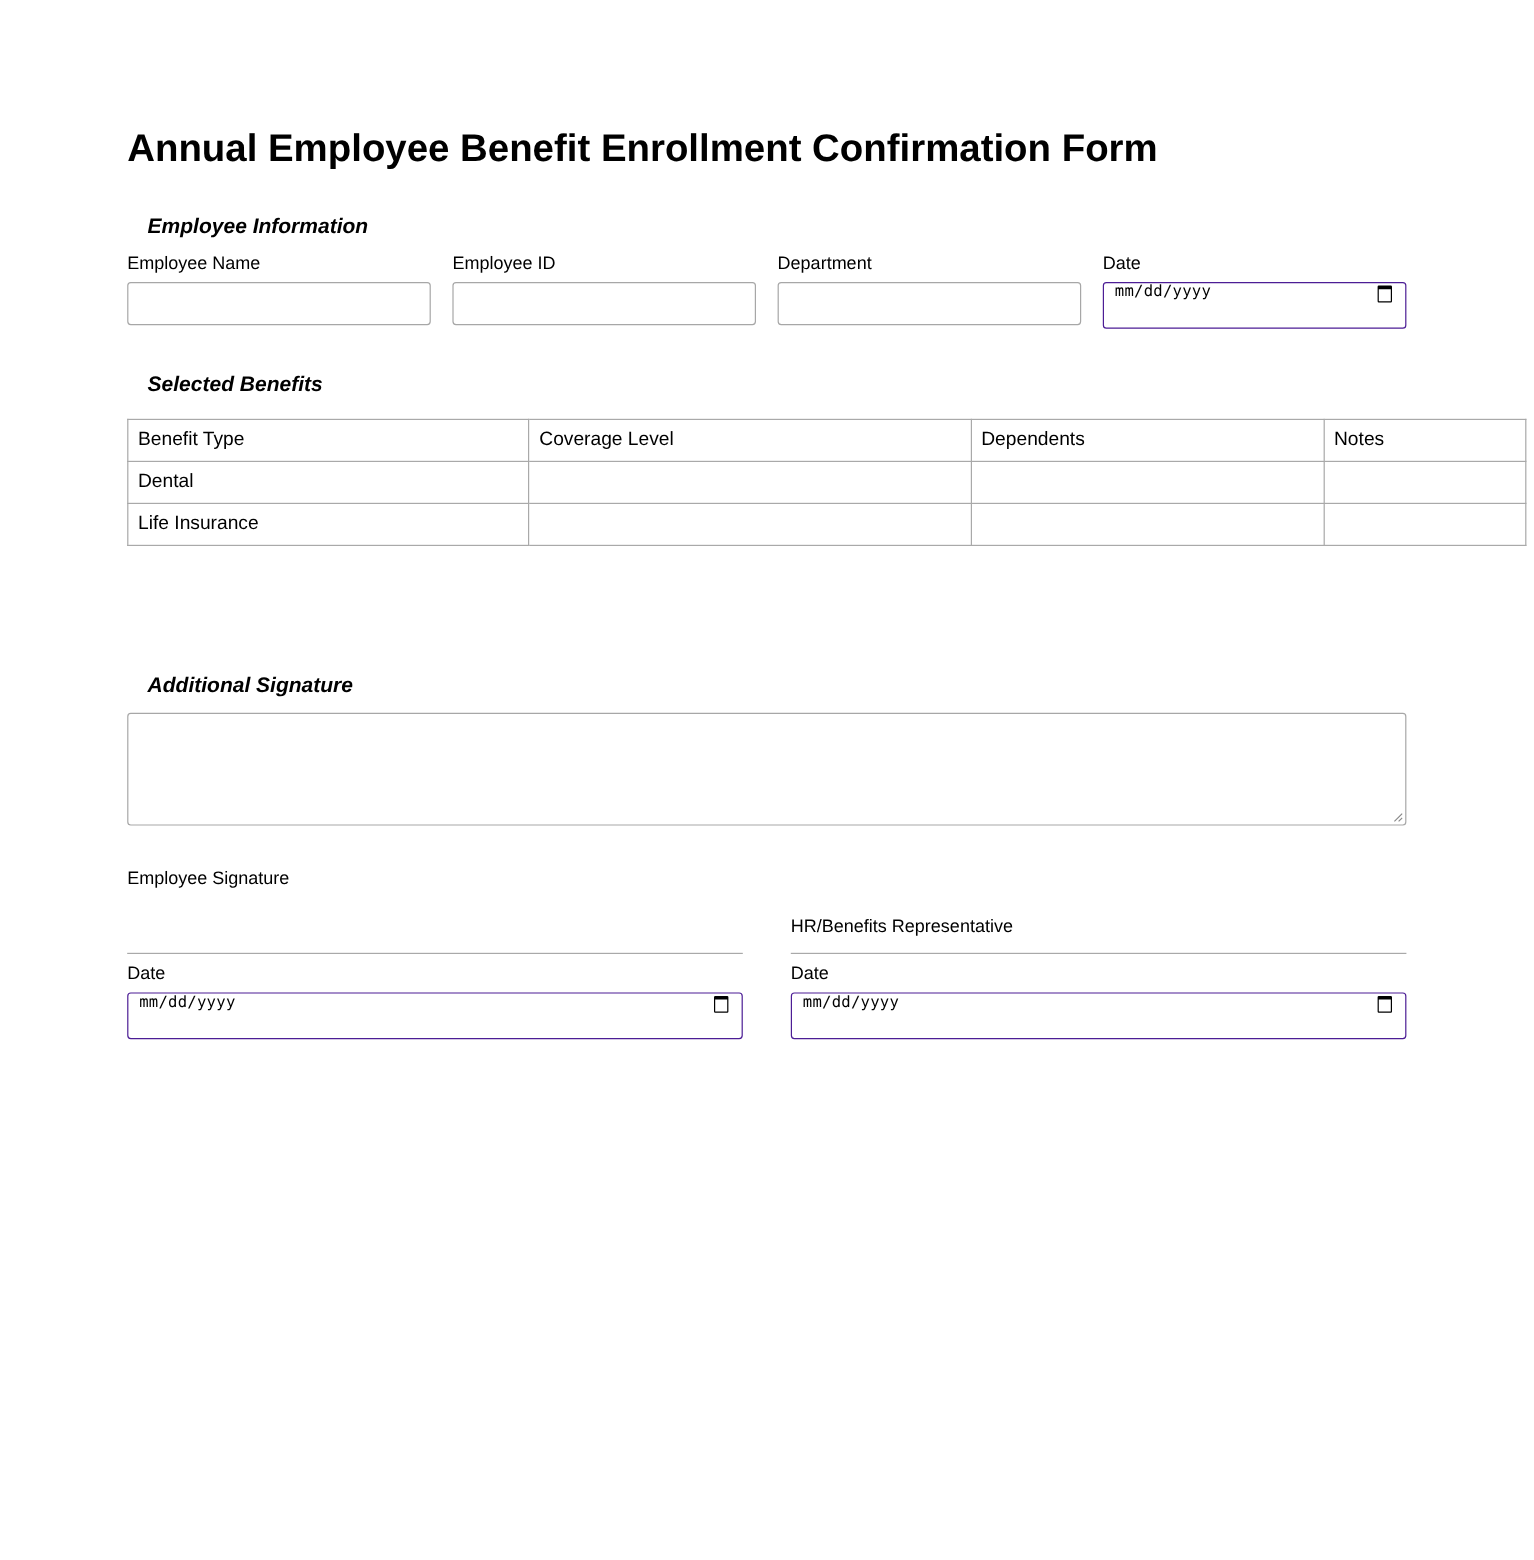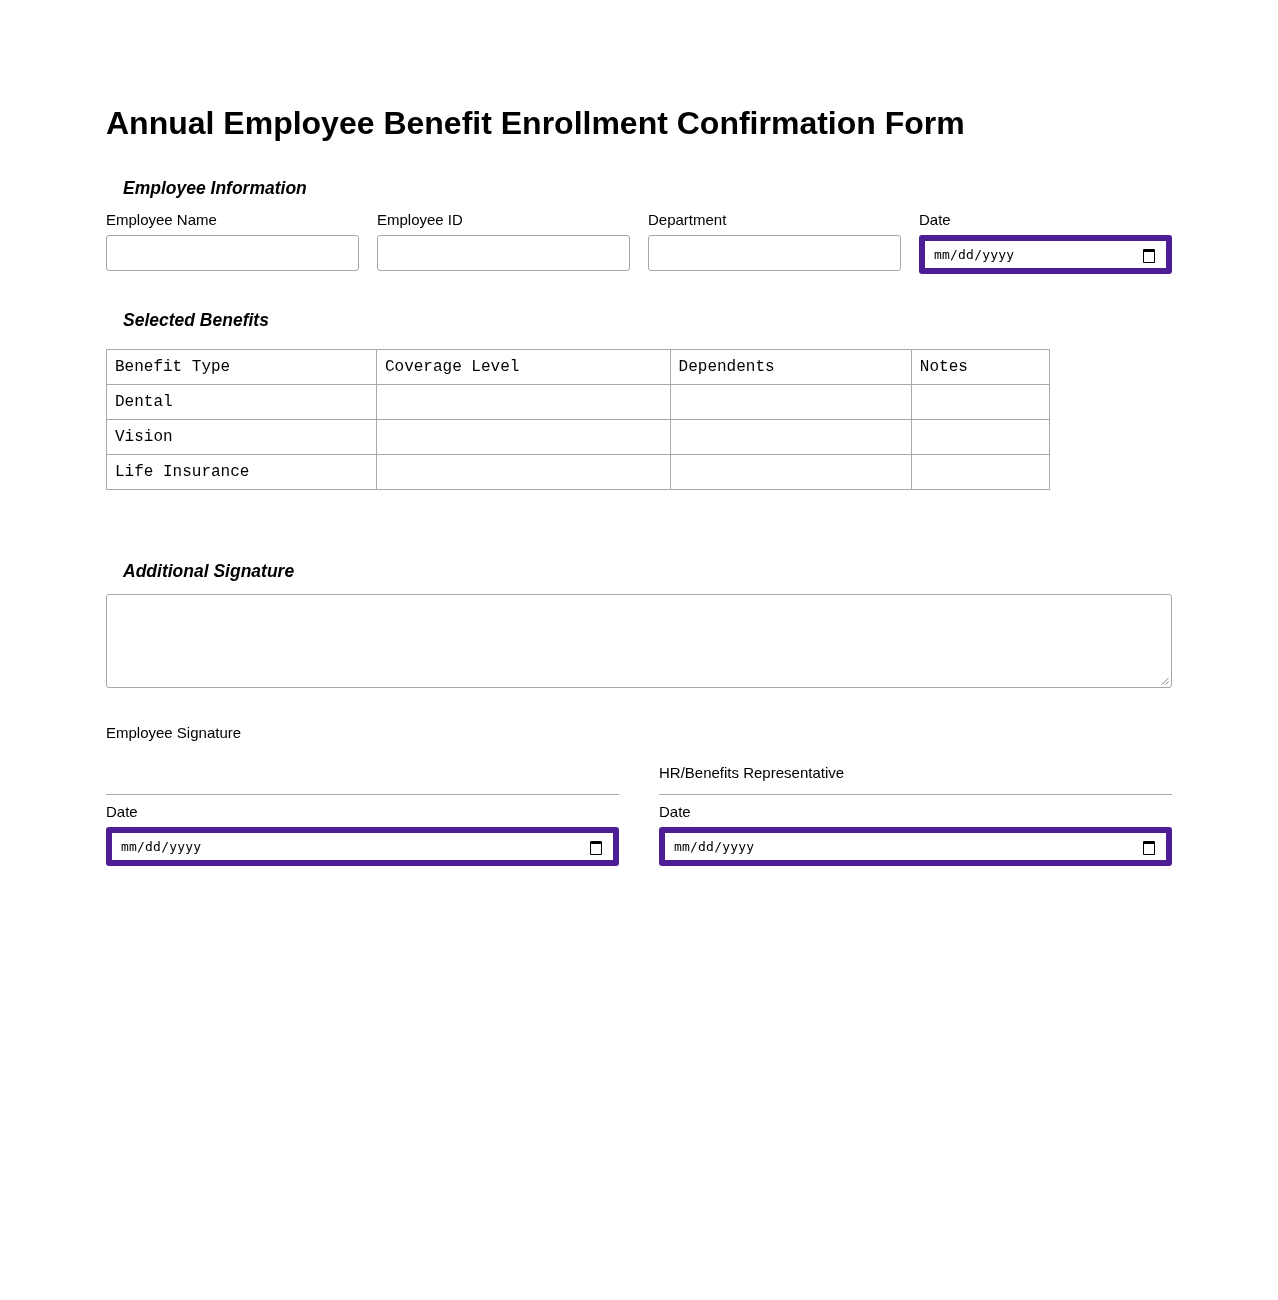--- a/index.html
+++ b/index.html
@@ -19,31 +19,31 @@
       font-size: 17.5px; font-weight: bold; line-height: 22px; white-space: nowrap; font-style: italic;
     }
     .lbl { position: absolute; font-size: 15px; line-height: 18px; white-space: nowrap; text-align: right; }
     .txt {
       position: absolute; box-sizing: border-box;
       border: 1px solid #a7a7a7; border-radius: 3px; background: #fff;
       height: 36px;
     }
     .dt {
       position: absolute; box-sizing: border-box;
-      border: 6px solid #4c1d95; border-radius: 3px; background: #fff;
+      border: 1px solid #4c1d95; border-radius: 3px; background: #fff;
       height: 39px;
-      display: flex; align-items: center; justify-content: space-between;
+      display: flex; justify-content: space-between;
       padding: 0 10px 0 9px;
     }
     .dt .ph { font-family: "DejaVu Sans Mono", monospace; font-size: 13px; letter-spacing: 0.2px; }
     .cal { width: 14px; height: 15px; position: relative; }
     .cal .b { position: absolute; left: 1px; top: 2px; width: 10px; height: 10px; border: 1.6px solid #000; border-top-width: 3px; border-radius: 1px; }
     table.ben {
-      position: absolute; left: 0; top: 349px; width: 944px;
-      border-collapse: collapse; font-size: 16px; font-family: Liberation Mono, monospace;
+      position: absolute; left: 0; top: 349px; width: 1166px;
+      border-collapse: collapse; font-size: 16px;
     }
     table.ben td, table.ben th {
       border: 1px solid #a9a9a9; height: 34px; padding: 0 8px;
       text-align: left; font-weight: normal; vertical-align: middle; line-height: 18px;
     }
     .ta {
       position: absolute; left: 0; top: 594px; width: 1066px; height: 94px;
       box-sizing: border-box; border: 1px solid #a7a7a7; border-radius: 3px; background: #fff;
     }
     .grip { position: absolute; right: 2px; bottom: 2px; width: 8px; height: 8px; }
@@ -91,26 +91,20 @@
       <th>Dependents</th>
       <th>Notes</th>
     </tr>
     <tr>
       <td>Dental</td>
       <td></td>
       <td></td>
       <td></td>
     </tr>
     <tr>
-      <td>Vision</td>
-      <td></td>
-      <td></td>
-      <td></td>
-    </tr>
-    <tr>
       <td>Life Insurance</td>
       <td></td>
       <td></td>
       <td></td>
     </tr>
   </tbody>
     </table>
 
   <h2 style="top:560px;">Additional Signature</h2>
   <div class="ta">

